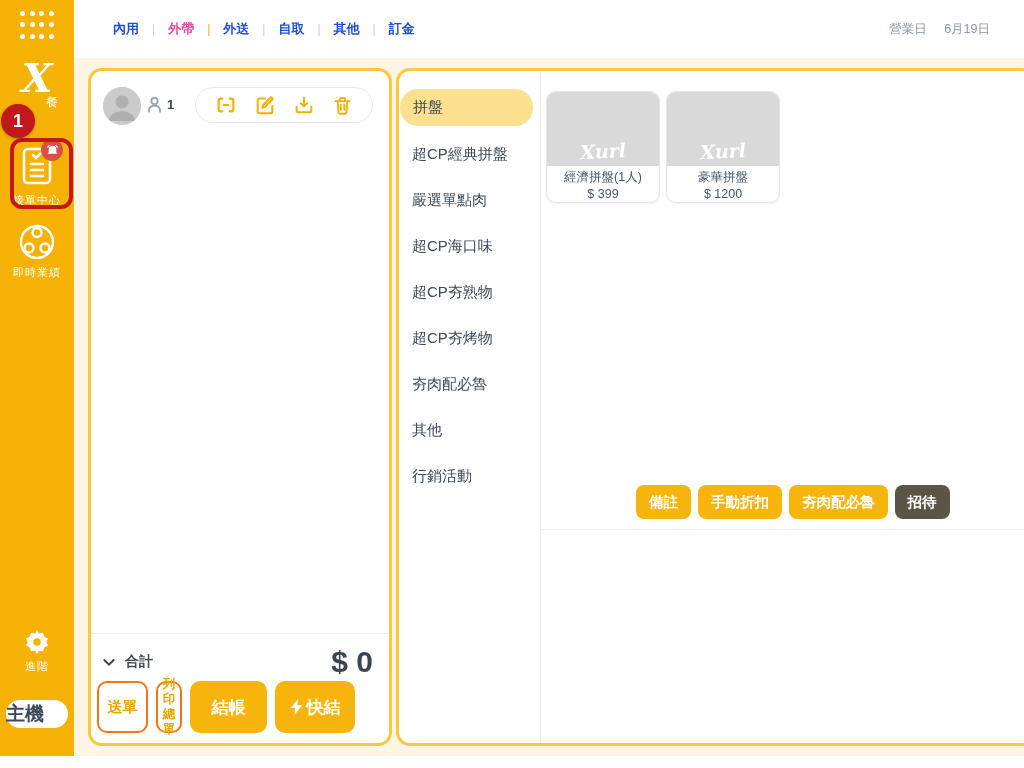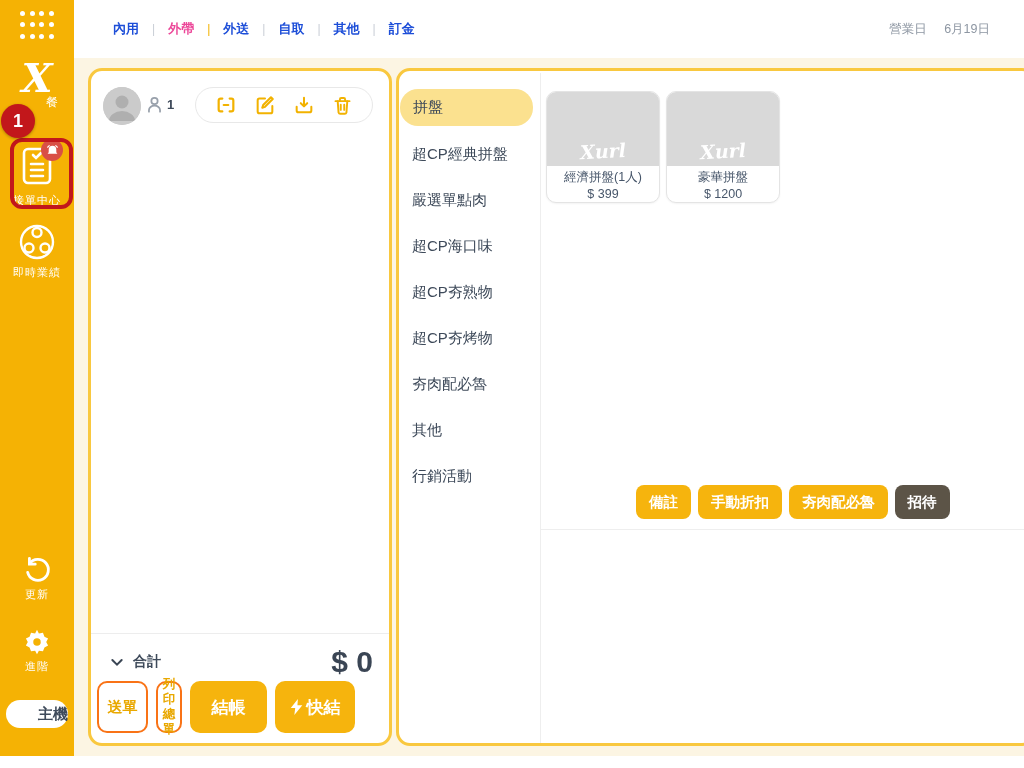--- a/index.html
+++ b/index.html
@@ -25,21 +25,21 @@
   #annot-badge { left:1px; top:104px; width:34px; height:34px; background:#C2171B;
     border-radius:50%; color:#fff; font-size:18px; font-weight:bold; line-height:34px;
     text-align:center; z-index:7; box-shadow:0 1px 3px rgba(0,0,0,.3); }
   #item-orders { top:146px; }
   #bell-badge { position:absolute; left:41px; top:-7px; width:22px; height:22px;
     background:#D94F45; border-radius:50%; display:flex; align-items:center; justify-content:center; }
   #item-sales { top:222px; }
   #item-update { top:556px; }
   #item-advanced { top:628px; }
   #host-pill { left:6px; top:700px; width:62px; height:28px; background:#fff; border-radius:14px;
-    color:#3E4A5A; font-size:15px; font-weight:bold; line-height:28px; text-align:right; }
+    color:#3E4A5A; font-size:19px; font-weight:bold; line-height:28px; text-align:left; }
 
   
   #topbar { left:74px; top:0; width:950px; height:58px; background:#fff; display:flex;
     align-items:center; padding:0 34px 0 26px; }
   .tab { font-size:13px; font-weight:600; color:#1d4ed8; margin:0 13px; cursor:pointer; }
   .tab.active { color:#ec4899; }
   .sep { font-size:12px; color:#C9CED6; }
   .sep.active { color:#F2B200; }
   #bizday { margin-left:auto; font-size:12.5px; color:#8D96A2; }
   #bizday span { margin-left:14px; }
@@ -52,21 +52,21 @@
     border:3px solid #F9C83F; border-radius:14px; z-index:1; }
   #avatar { left:12px; top:16px; width:38px; height:38px; border-radius:50%; background:#CBCBCB;
     overflow:hidden; }
   #guest { left:54px; top:24px; display:flex; align-items:center; }
   #guest b { font-size:13px; color:#3E4A5A; font-weight:600; margin-left:3px; }
   #icon-capsule { left:104px; top:16px; width:178px; height:36px; border:1.5px solid #E8E8E8;
     border-radius:18px; background:#fff; display:flex; align-items:center;
     justify-content:space-around; padding:0 10px; }
   #order-divider { left:0; top:562px; width:298px; height:1px; background:#EDEDED; }
   #total-row { left:0; top:574px; width:298px; height:34px; display:flex; align-items:center;
-    padding:0 16px 0 18px; }
+    padding:0 16px 0 10px; }
   #total-row .lbl { font-size:14px; font-weight:600; color:#3E4A5A; margin-left:8px; }
   #total-row .val { margin-left:auto; font-size:30px; font-weight:600; color:#3A4554; }
   .btn-row { left:6px; top:610px; width:286px; height:52px; display:flex; gap:8px; }
   .btn-outline { border:2px solid #f97316; border-radius:10px; background:#fff; color:#E9A800;
     font-size:15px; font-weight:600; display:flex; align-items:center; justify-content:center;
     text-align:center; cursor:pointer; }
   .btn-solid { border:none; border-radius:10px; background:#F6B40D; color:#fff; font-size:17px;
     font-weight:700; display:flex; align-items:center; justify-content:center; gap:3px; cursor:pointer; }
   .two-line { font-size:12.5px; line-height:1.2; }
 
@@ -144,27 +144,20 @@
   <div class="side-item" id="item-sales">
     <svg style="margin:0 auto;" width="40" height="40" viewBox="0 0 40 40" fill="none" stroke="#fff" stroke-width="2.4">
       <circle cx="20" cy="20" r="16"></circle>
       <circle cx="20" cy="10.5" r="4.5" fill="#F5B204"></circle>
       <circle cx="12" cy="26" r="4.5" fill="#F5B204"></circle>
       <circle cx="28" cy="26" r="4.5" fill="#F5B204"></circle>
     </svg>
     <span class="side-label">即時業績</span>
   </div>
 
-  <div class="side-item" id="item-update">
-    <svg style="margin:0 auto;" width="28" height="28" viewBox="0 0 24 24" fill="none" stroke="#fff" stroke-width="2.4" stroke-linecap="round">
-      <path d="M5.5 6.5 A9 9 0 1 1 4 14"></path>
-      <path d="M5.5 2 v5 h5"></path>
-    </svg>
-    <span class="side-label">更新</span>
-  </div>
 
   <div class="side-item" id="item-advanced">
     <svg style="margin:0 auto;" width="28" height="28" viewBox="0 0 24 24" fill="#fff">
       <path d="M12 1.5 l1.6 3.2 3.5-.6 1.3 3.3 3.1 1.6-1.6 3-0 .1 1.6 3-3.1 1.6-1.3 3.3-3.5-.6-1.6 3.2-1.6-3.2-3.5.6-1.3-3.3-3.1-1.6 1.6-3.1-1.6-3 3.1-1.6 1.3-3.3 3.5.6z"></path>
       <circle cx="12" cy="12" r="3.2" fill="#F5B204"></circle>
     </svg>
     <span class="side-label">進階</span>
   </div>
 
   <div class="abs" id="host-pill">主機</div>

